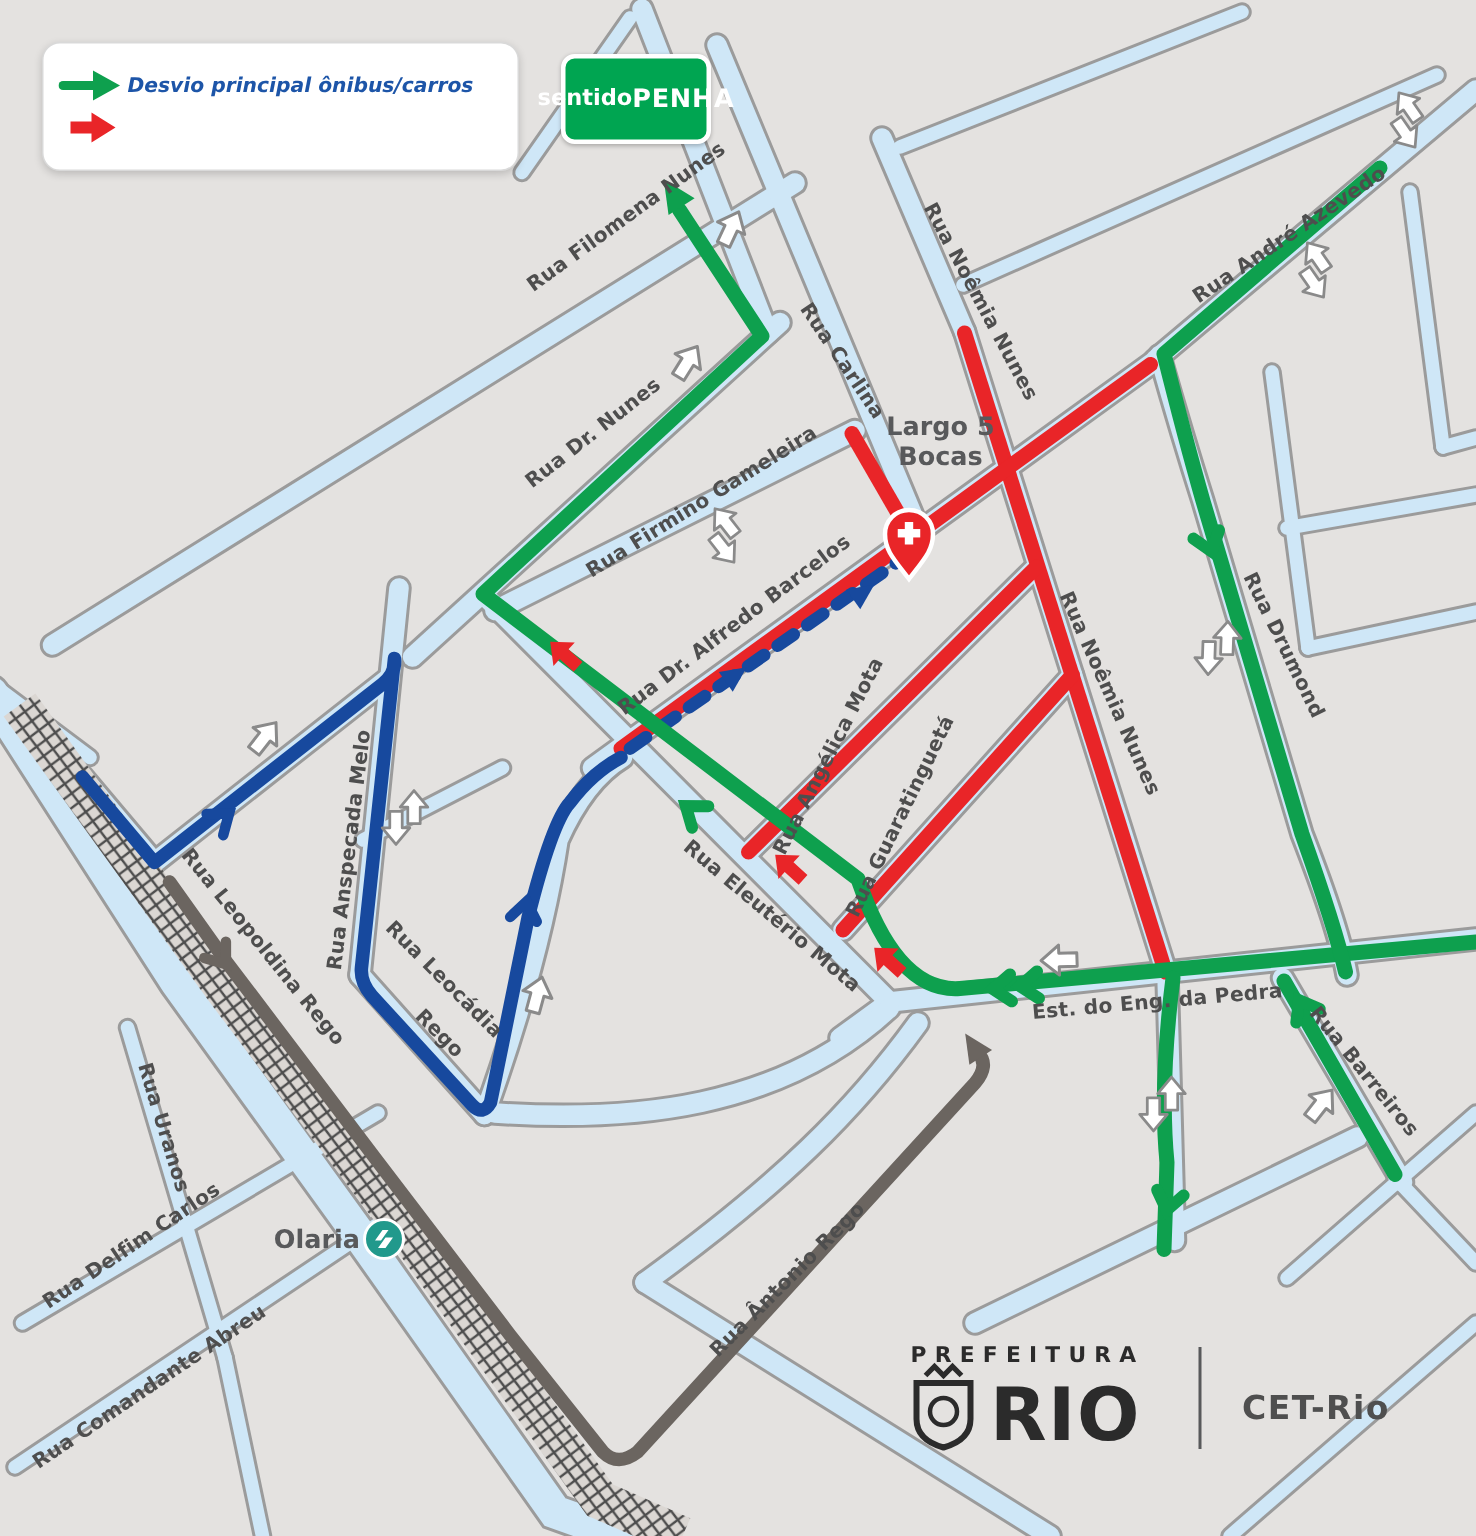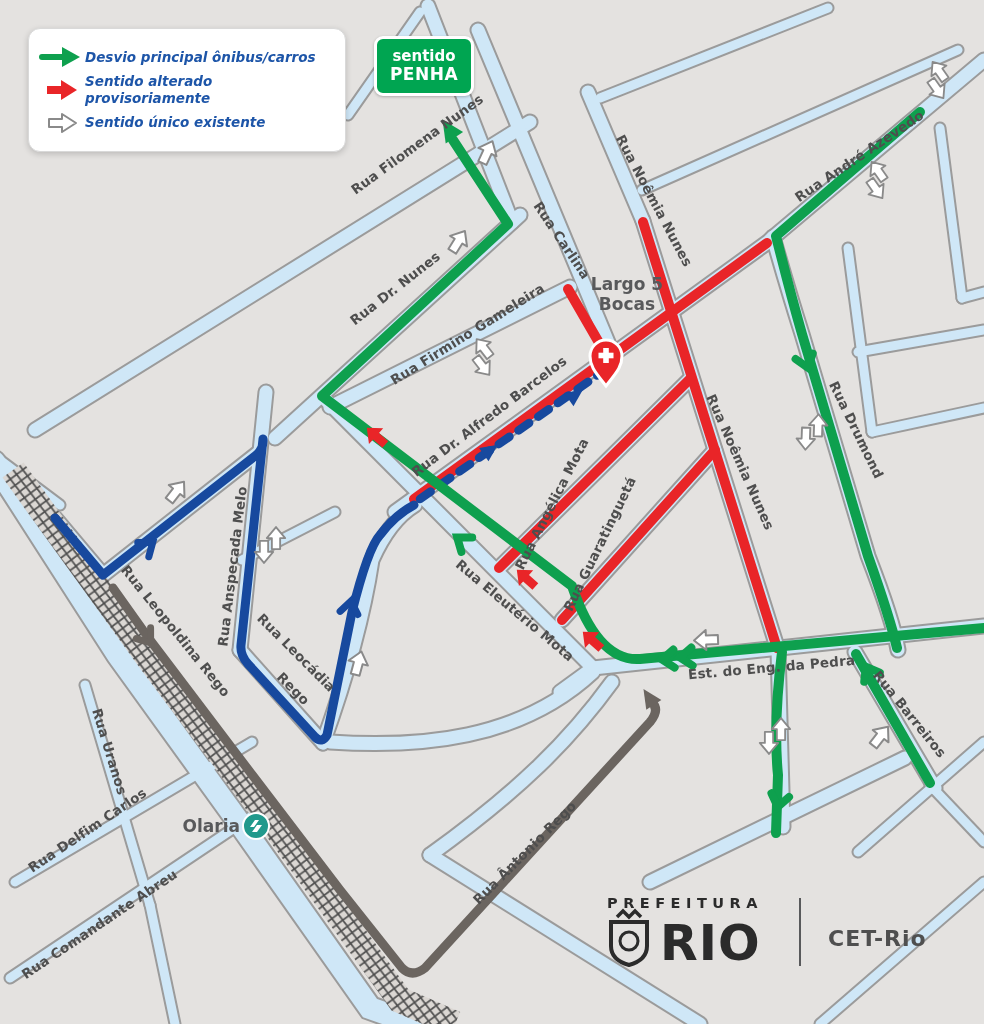--- a/index.html
+++ b/index.html
@@ -9,21 +9,21 @@
   
   #legend{position:absolute;left:28px;top:28px;width:318px;background:#ffffff;
           border:1px solid #d9d9d9;border-radius:12px;box-shadow:0 2px 6px rgba(0,0,0,.18);
           padding:12px 10px 12px 8px;box-sizing:border-box;z-index:5;}
   .lg-row{display:flex;align-items:center;margin:4px 0;}
   .lg-ic{width:48px;min-width:48px;display:flex;justify-content:center;align-items:center;}
   .lg-tx{color:#1d55a8;font-style:italic;font-weight:bold;font-size:13.5px;line-height:1.25;}
   
   #penha{position:absolute;left:374px;top:36px;width:94px;height:54px;background:#00a551;
          border:3px solid #ffffff;border-radius:9px;box-shadow:0 1px 3px rgba(0,0,0,.25);
-         display:flex;flex-direction:column;justify-content:center;align-items:center;z-index:4;}
+         display:flex;justify-content:center;align-items:center;z-index:4;}
   #penha .l1{color:#fff;font-size:15px;font-weight:bold;line-height:1.05;}
   #penha .l2{color:#fff;font-size:17px;font-weight:bold;line-height:1.1;letter-spacing:.5px;}
   
   text{font-family:"DejaVu Sans","Liberation Sans",sans-serif;}
   .stlbl{font-size:13.5px;font-weight:bold;fill:#4e4e4e;letter-spacing:.2px;}
   .biglbl{font-size:17px;font-weight:bold;fill:#58595b;}
   .logoP{font-size:14.5px;font-weight:bold;fill:#2b2b2b;letter-spacing:5.5px;}
   .logoR{font-size:49px;font-weight:bold;fill:#2b2b2b;letter-spacing:1px;}
   .logoC{font-size:22px;font-weight:bold;fill:#4f4f4f;letter-spacing:1px;}
 </style>
@@ -277,29 +277,20 @@
           </svg>
     </span>
     <span class="lg-tx">Desvio principal ônibus/carros</span>
   </div>
   <div class="lg-row">
     <span class="lg-ic">
       <svg width="44" height="24" viewBox="0 0 44 24">
             <path d="M8,8 H22 V2 L38,12 L22,22 V16 H8 Z" fill="#e92528"></path>
           </svg>
     </span>
-    <span class="lg-tx">Sentido alterado provisoriamente</span>
-  </div>
-  <div class="lg-row">
-    <span class="lg-ic">
-      <svg width="44" height="24" viewBox="0 0 44 24">
-            <path d="M10,8 H23 V3 L37,12 L23,21 V16 H10 Z" fill="#ffffff" stroke="#8a8a8a" stroke-width="2" stroke-linejoin="round"></path>
-          </svg>
-    </span>
-    <span class="lg-tx">Sentido único existente</span>
   </div>
 </div>
 
 <div id="penha">
   <span class="l1">sentido</span>
   <span class="l2">PENHA</span>
 </div>
 
 </div>
 

